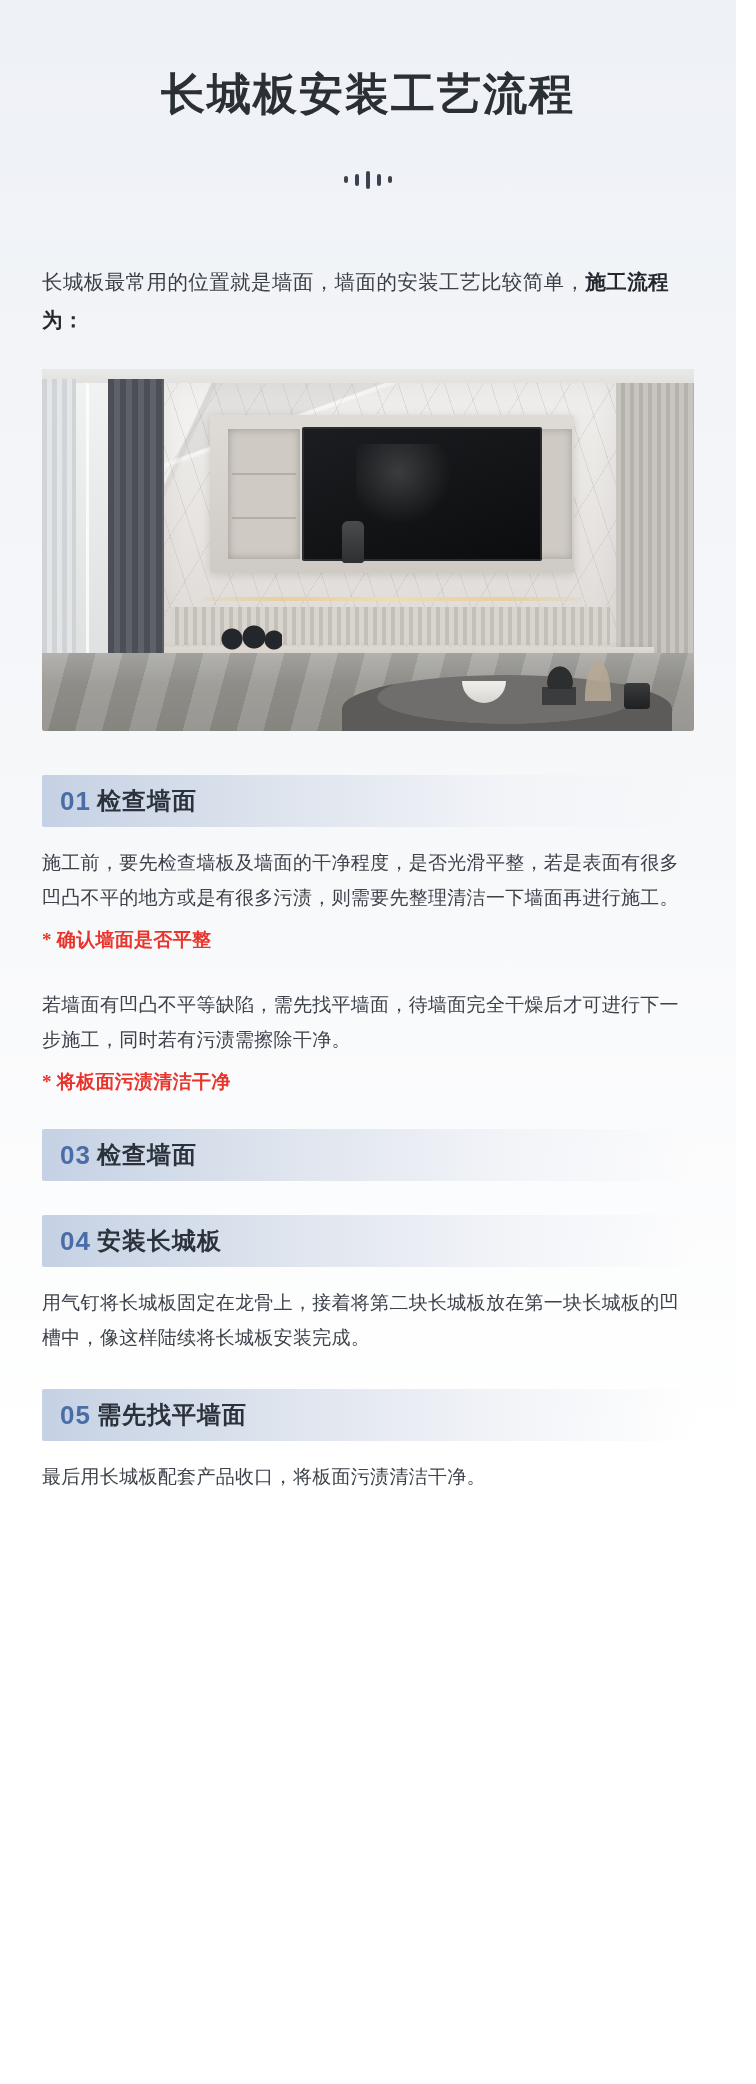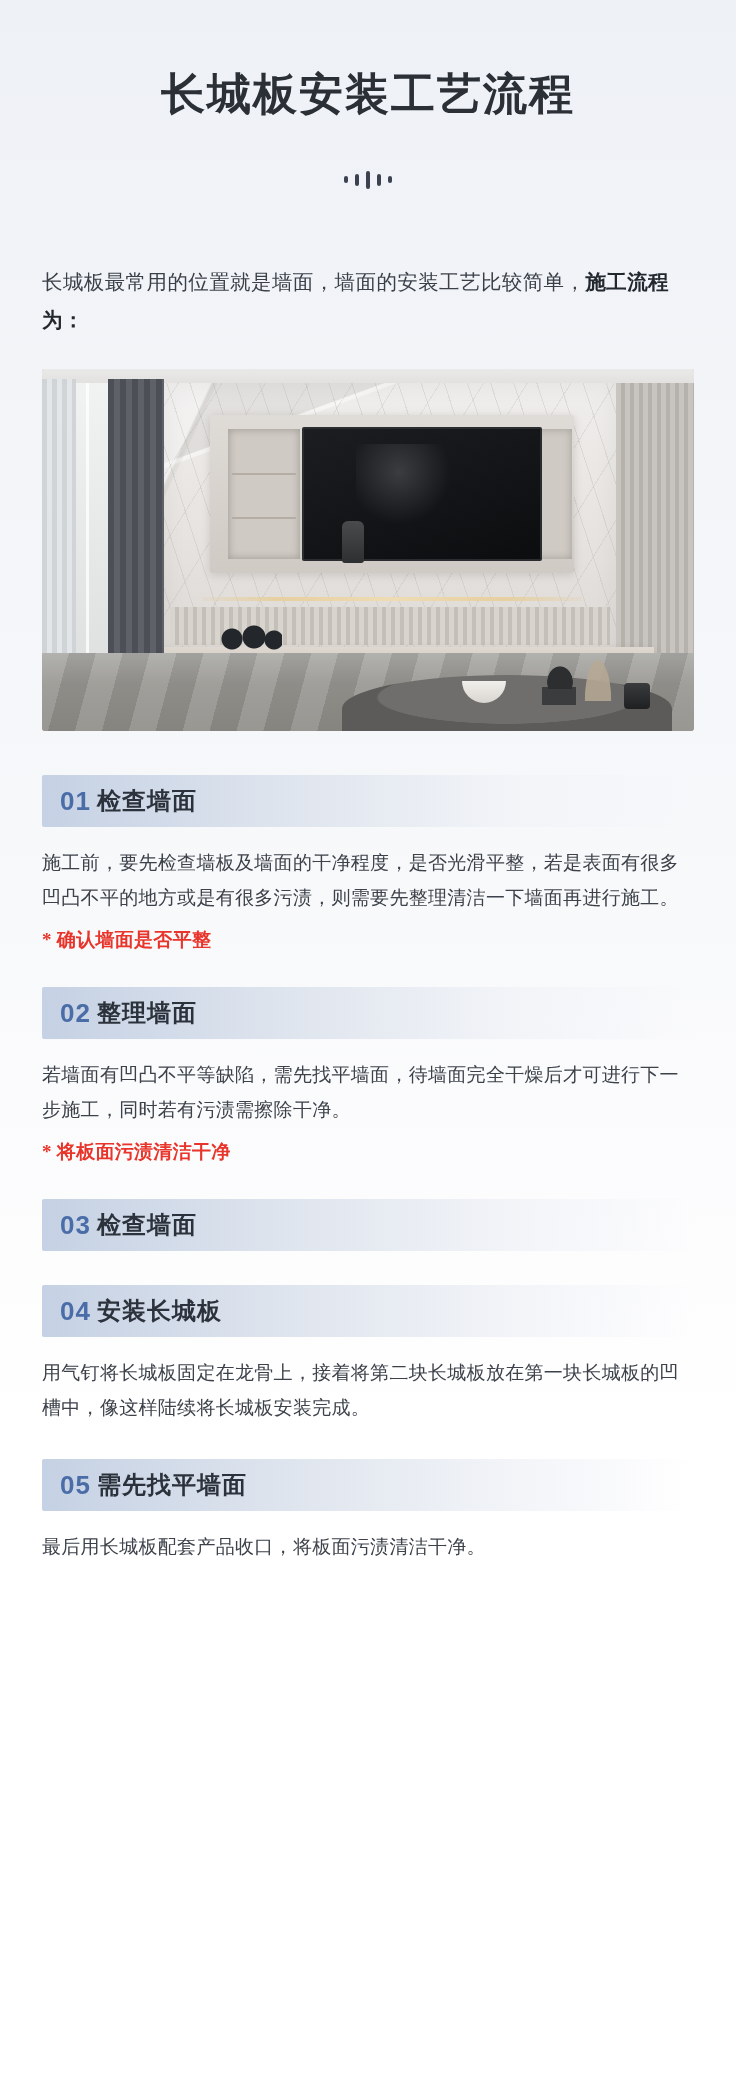--- a/index.html
+++ b/index.html
@@ -310,24 +310,20 @@
     <div class="step">
       <div class="step-head">
         <span class="step-num">01</span>
         <span class="step-title">检查墙面</span>
       </div>
       <p class="step-body">施工前，要先检查墙板及墙面的干净程度，是否光滑平整，若是表面有很多凹凸不平的地方或是有很多污渍，则需要先整理清洁一下墙面再进行施工。</p>
       <p class="step-note">* 确认墙面是否平整</p>
     </div>
 
     <div class="step">
-      <div class="step-head">
-        <span class="step-num">02</span>
-        <span class="step-title">整理墙面</span>
-      </div>
       <p class="step-body">若墙面有凹凸不平等缺陷，需先找平墙面，待墙面完全干燥后才可进行下一步施工，同时若有污渍需擦除干净。</p>
       <p class="step-note">* 将板面污渍清洁干净</p>
     </div>
 
     <div class="step">
       <div class="step-head">
         <span class="step-num">03</span>
         <span class="step-title">检查墙面</span>
       </div>
     </div>

